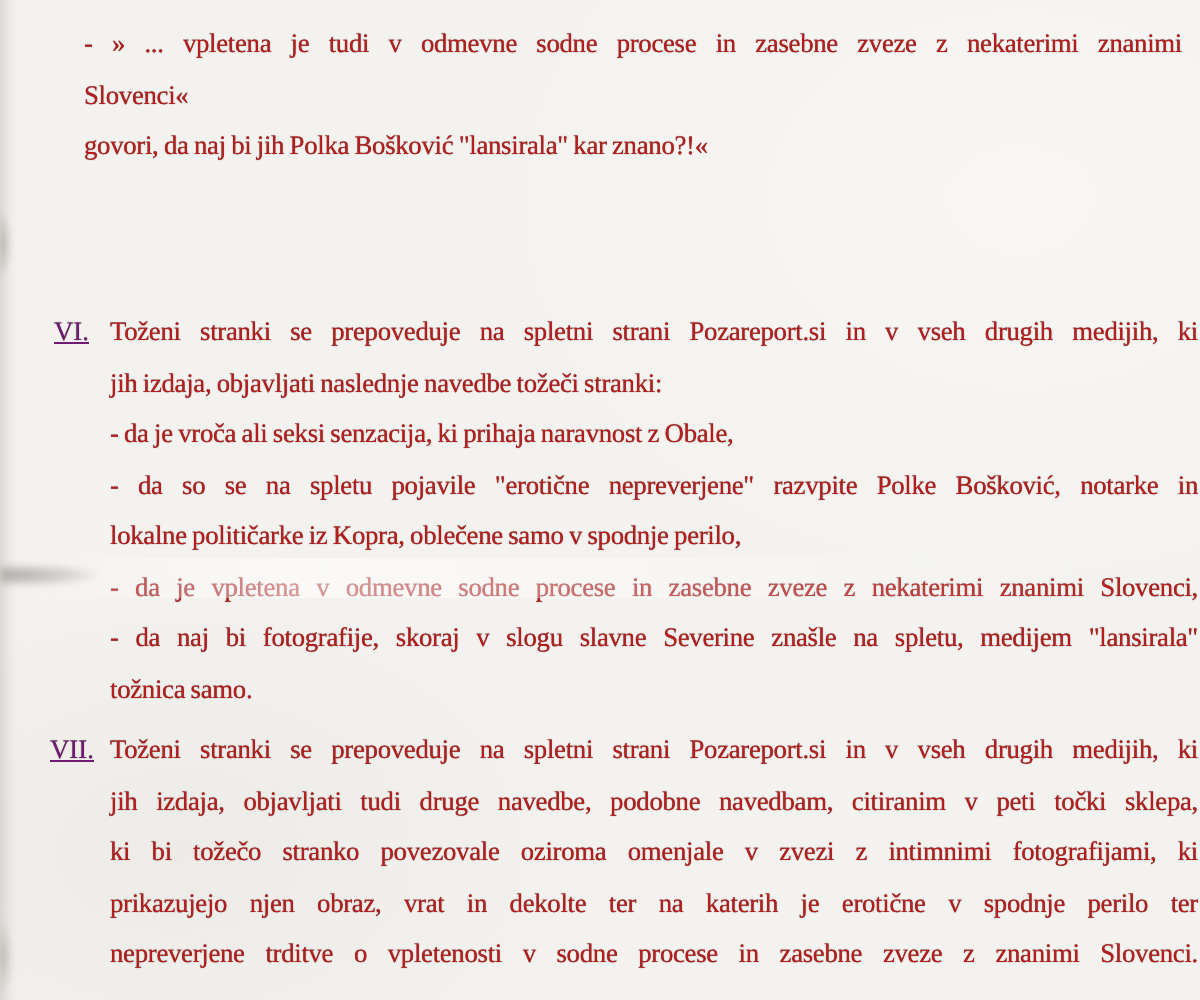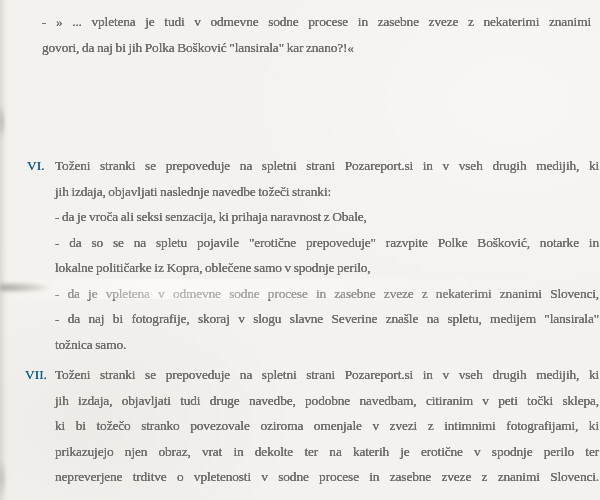--- a/index.html
+++ b/index.html
@@ -25,39 +25,40 @@
   }
   .text-block {
     position: absolute;
   }
   .line {
     font-size: 13.4px;
     line-height: 25.5px;
     height: 25.5px;
     letter-spacing: -0.15px;
     word-spacing: -0.5px;
-    color: #737373;
+    color: #b91c1c;
     text-shadow: 0 0 0.45px rgba(29,25,20,0.85);
     overflow: visible;
   }
   .line.full {
     text-align: justify;
     text-align-last: justify;
   }
   .numbered .line {
     margin-left: 55px;
     width: 544px;
   }
   .para-num {
     position: absolute;
     top: 0;
     font-size: 13.4px;
     line-height: 25.5px;
-    color: #0369a1;
+    color: #701a75;
     text-shadow: 0 0 0.45px rgba(29,25,20,0.85);
+    text-decoration: underline;
   }
   #quote-block { left: 42px; top: 9px; width: 549px; }
   #block-vi    { left: 0;    top: 153px; width: 591px; }
   #block-vii   { left: 0;    top: 362px; width: 591px; }
   #block-vi  .para-num { left: 27px; }
   #block-vii .para-num { left: 25px; }
 
   
   .scan-left-edge {
     position: absolute; left: 0; top: 0; width: 9px; height: 500px;
@@ -88,29 +89,30 @@
     pointer-events: none;
   }
 </style>
 </head>
 <body>
 
 <div class="paper-texture"></div>
 
 <div class="text-block" id="quote-block">
   <div class="line full">- » ... vpletena je tudi v odmevne sodne procese in zasebne zveze z nekaterimi znanimi</div>
+  <div class="line">Slovenci«</div>
   <div class="line">govori, da naj bi jih Polka Bošković "lansirala" kar znano?!«</div>
 </div>
 
 <div class="text-block numbered" id="block-vi">
   <span class="para-num">VI.</span>
   <div class="line full">Toženi stranki se prepoveduje na spletni strani Pozareport.si in v vseh drugih medijih, ki</div>
   <div class="line">jih izdaja, objavljati naslednje navedbe tožeči stranki:</div>
   <div class="line">- da je vroča ali seksi senzacija, ki prihaja naravnost z Obale,</div>
-  <div class="line full">- da so se na spletu pojavile "erotične prepoveduje" razvpite Polke Bošković, notarke in</div>
+  <div class="line full">- da so se na spletu pojavile "erotične nepreverjene" razvpite Polke Bošković, notarke in</div>
   <div class="line">lokalne političarke iz Kopra, oblečene samo v spodnje perilo,</div>
   <div class="line full">- da je vpletena v odmevne sodne procese in zasebne zveze z nekaterimi znanimi Slovenci,</div>
   <div class="line full">- da naj bi fotografije, skoraj v slogu slavne Severine znašle na spletu, medijem "lansirala"</div>
   <div class="line">tožnica samo.</div>
 </div>
 
 <div class="text-block numbered" id="block-vii">
   <span class="para-num">VII.</span>
   <div class="line full">Toženi stranki se prepoveduje na spletni strani Pozareport.si in v vseh drugih medijih, ki</div>
   <div class="line full">jih izdaja, objavljati tudi druge navedbe, podobne navedbam, citiranim v peti točki sklepa,</div>

